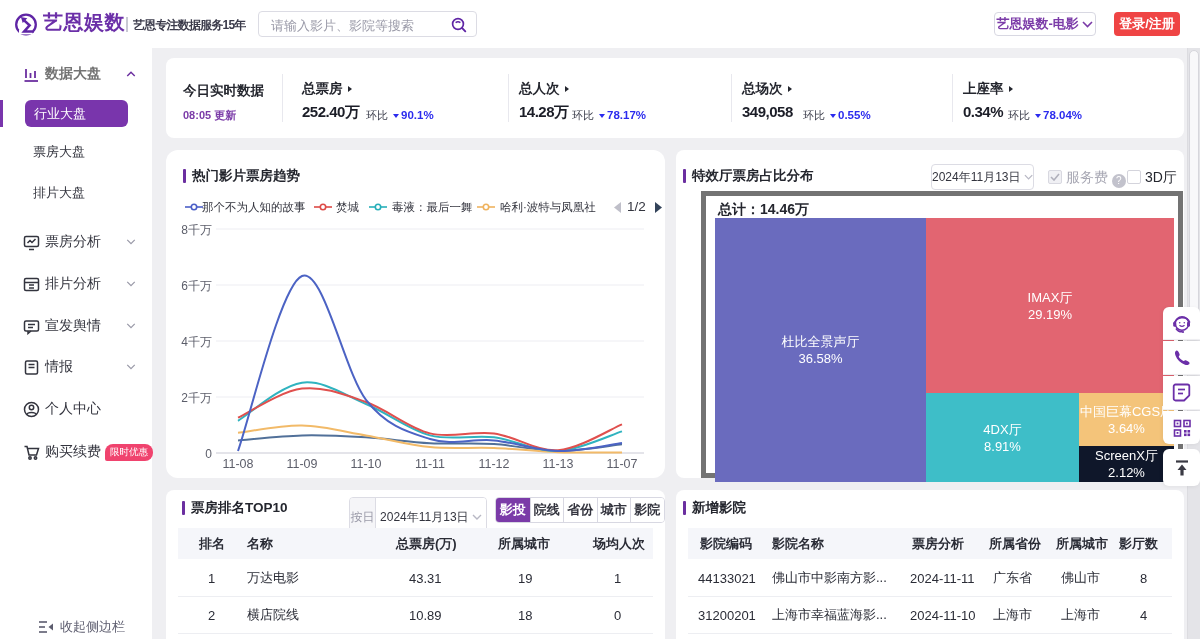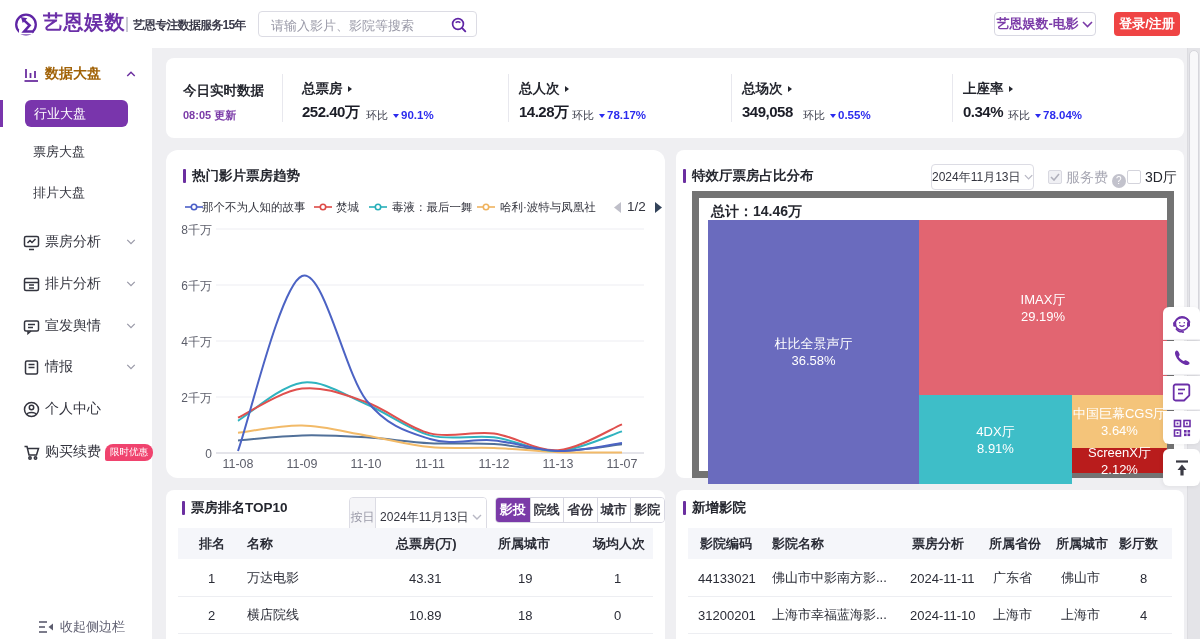--- a/index.html
+++ b/index.html
@@ -36,21 +36,21 @@
   .stat-val { font-size:15px; font-weight:bold; color:#1B1D27; letter-spacing:-0.5px; }
   .hb { font-size:11px; color:#3A3C4A; }
   .bl { color:#2B2BEE; font-size:11.5px; font-weight:bold; }
   .sdiv { position:absolute; top:16px; width:1px; height:48px; background:#E8E8EE; }
   .tri-r { display:inline-block; width:0; height:0; border-left:4px solid #24262E; border-top:3.5px solid transparent; border-bottom:3.5px solid transparent; margin-left:5px; }
   .tri-d { display:inline-block; width:0; height:0; border-top:4.5px solid #2B2BEE; border-left:3.5px solid transparent; border-right:3.5px solid transparent; margin:0 2px 1px 5px; }
   
   #chart { left:166px; top:150px; width:499px; height:328px;border-radius:12px; }
   
   #tmap { left:676px; top:150px; width:508px; height:328px; }
-  .tm-box { position:absolute; left:16px; top:41px; width:482px; height:287px; border:7px solid #737373;padding-left:36px; }
+  .tm-box { position:absolute; left:25px; top:41px; width:482px; height:287px; border:5px solid #737373;padding-left:36px; }
   .tm-total { position:absolute; left:12px; top:5px; font-size:14px; font-weight:bold; color:#24262E; }
   .blk { position:absolute; display:flex; flex-direction:column; align-items:center; justify-content:center; color:#fff; font-size:13px; text-align:center; line-height:17px; }
   .dsel { position:absolute; height:26px; border:1px solid #DCDCE4; border-radius:4px; background:#fff; font-size:13px; color:#33343E; display:flex; align-items:center; justify-content:center; }
   .cb { display:inline-block; width:14px; height:14px; border:1px solid #D4D4DC; border-radius:2px; background:#fff; vertical-align:-2px; }
   .thead { position:absolute; left:12px; right:12px; top:38px; height:31px; background:#F5F6FA; display:flex; align-items:center; font-size:13px; font-weight:bold; color:#2A2C36; }
   .trow { position:absolute; left:12px; right:12px; height:37px; display:flex; align-items:center; font-size:13px; color:#2A2C36; border-bottom:1px solid #EDEEF2; }
   .cell { position:absolute;text-align:center; }
   .tabs { position:absolute; display:flex; border:1px solid #D8D8E2; border-radius:4px; overflow:hidden; height:26px; }
   .tab { width:33.5px; display:flex; align-items:center; justify-content:center; font-size:13px; font-weight:bold; color:#33343E; border-left:1px solid #D8D8E2; background:#fff; }
   .tab:first-child { border-left:none; }
@@ -81,21 +81,21 @@
         <line x1="12.2" y1="12.2" x2="15.3" y2="15.3" stroke="#5F25A5" stroke-width="1.9" stroke-linecap="round"></line>
       </svg>
   </div>
   <div class="hsel">艺恩娱数-电影&nbsp;<svg width="11" height="7" viewBox="0 0 11 7">
         <path d="M1 1 L5.5 5.5 L10 1" fill="none" stroke="#7B3BA8" stroke-width="1.6"></path>
       </svg></div>
   <div class="hlogin">登录/注册</div>
 </div>
 
 <div id="sidebar">
-  <div class="m1" style="top:17px; color:#a16207; font-weight:bold;align-items:flex-end;">
+  <div class="m1" style="top:17px; color:#737373; font-weight:bold;align-items:flex-end;">
     <span class="mi">
         <svg width="17" height="17" viewBox="0 0 17 17">
           <g stroke="#6B2FA0" stroke-width="1.8" fill="none">
             <line x1="3" y1="3" x2="3" y2="12"></line>
             <line x1="7.5" y1="7" x2="7.5" y2="12"></line>
             <line x1="12" y1="5" x2="12" y2="12"></line>
             <line x1="1.5" y1="15" x2="15" y2="15"></line>
           </g>
         </svg>
       </span>数据大盘
@@ -295,21 +295,21 @@
   <div style="position:absolute;left:372px;top:19px;font-size:14px;color:#A8A8B4;"><span class="cb" style="background:#F0F0F4;border-color:#D8D8E0;position:relative;"><svg style="position:absolute;left:1px;top:2px" width="10" height="8" viewBox="0 0 10 8">
           <path d="M1 4 L4 7 L9 1" fill="none" stroke="#B0B0BC" stroke-width="1.6"></path>
         </svg></span> 服务费 <span style="display:inline-block;width:14px;height:14px;border-radius:50%;background:#C2C2CC;color:#fff;font-size:10px;text-align:center;line-height:14px;vertical-align:-2px;">?</span></div>
   <div style="position:absolute;left:451px;top:19px;font-size:14px;color:#24262E;"><span class="cb"></span> 3D厅</div>
   <div class="tm-box">
     <div class="tm-total">总计：14.46万</div>
     <div class="blk" style="left:9px;top:22px;width:211px;height:264px;background:#6A6BBE;">杜比全景声厅<br>36.58%</div>
     <div class="blk" style="left:220px;top:22px;width:248px;height:175px;background:#E26571;">IMAX厅<br>29.19%</div>
     <div class="blk" style="left:220px;top:197px;width:153px;height:89px;background:#3EBEC8;">4DX厅<br>8.91%</div>
     <div class="blk" style="left:373px;top:197px;width:95px;height:53px;background:#F4C47A;">中国巨幕CGS厅<br>3.64%</div>
-    <div class="blk" style="left:373px;top:250px;width:95px;height:25px;background:#b91c1c;">ScreenX厅<br>2.12%</div>
+    <div class="blk" style="left:373px;top:250px;width:95px;height:36px;background:#0f172a;">ScreenX厅<br>2.12%</div>
   </div>
 </div>
 
 <div class="card" id="rank" style="left:166px;top:490px;width:499px;height:170px;">
   <div class="ctitle" style="position:absolute;left:16px;top:9px"><span class="cbar"></span>票房排名TOP10</div>
   <div style="position:absolute;left:183px;top:7px;display:flex;height:40px;border:1px solid #DCDCE4;border-radius:4px;overflow:hidden;">
     <div style="width:26px;background:#F5F5F8;color:#9A9AA8;font-size:12px;display:flex;align-items:center;justify-content:center;border-right:1px solid #DCDCE4;">按日</div>
     <div style="width:110px;background:#fff;font-size:12px;color:#33343E;display:flex;align-items:center;justify-content:center;white-space:nowrap;">2024年11月13日&nbsp;<svg width="10" height="6" viewBox="0 0 10 6">
           <path d="M1 1 L5 5 L9 1" fill="none" stroke="#B8B8C4" stroke-width="1.4"></path>
         </svg></div>

